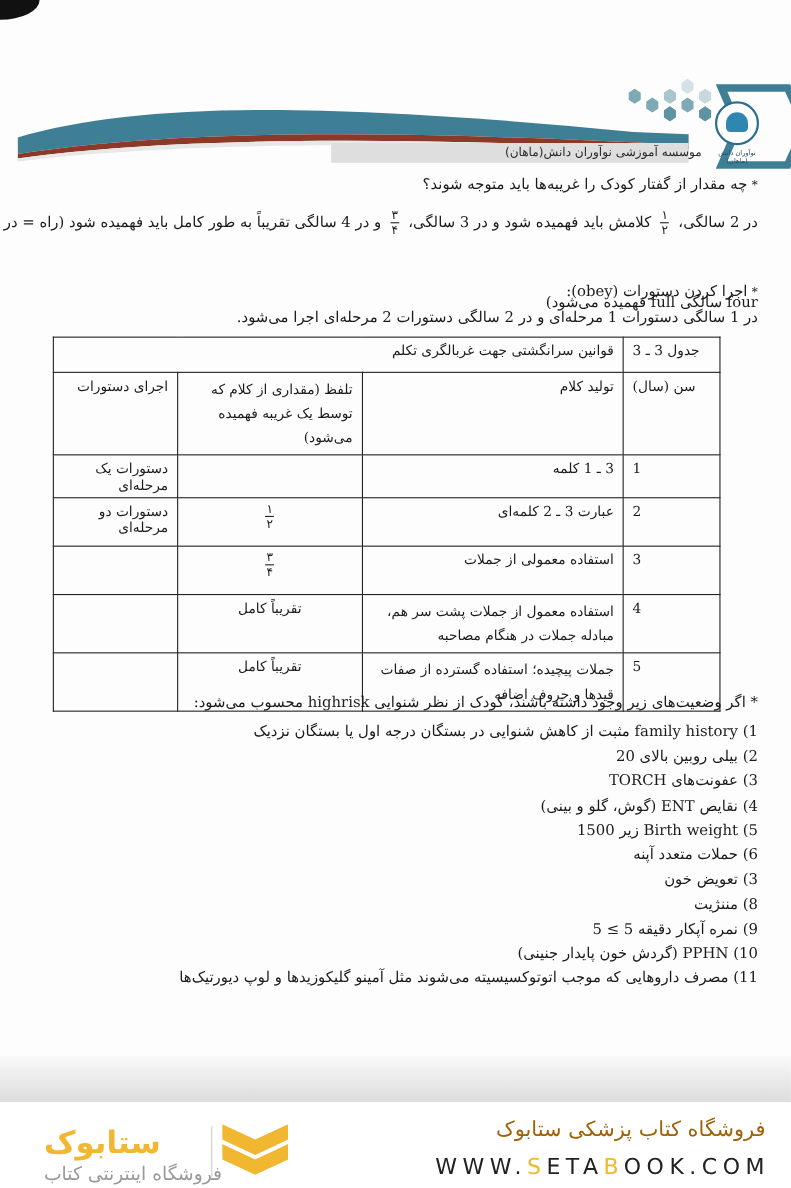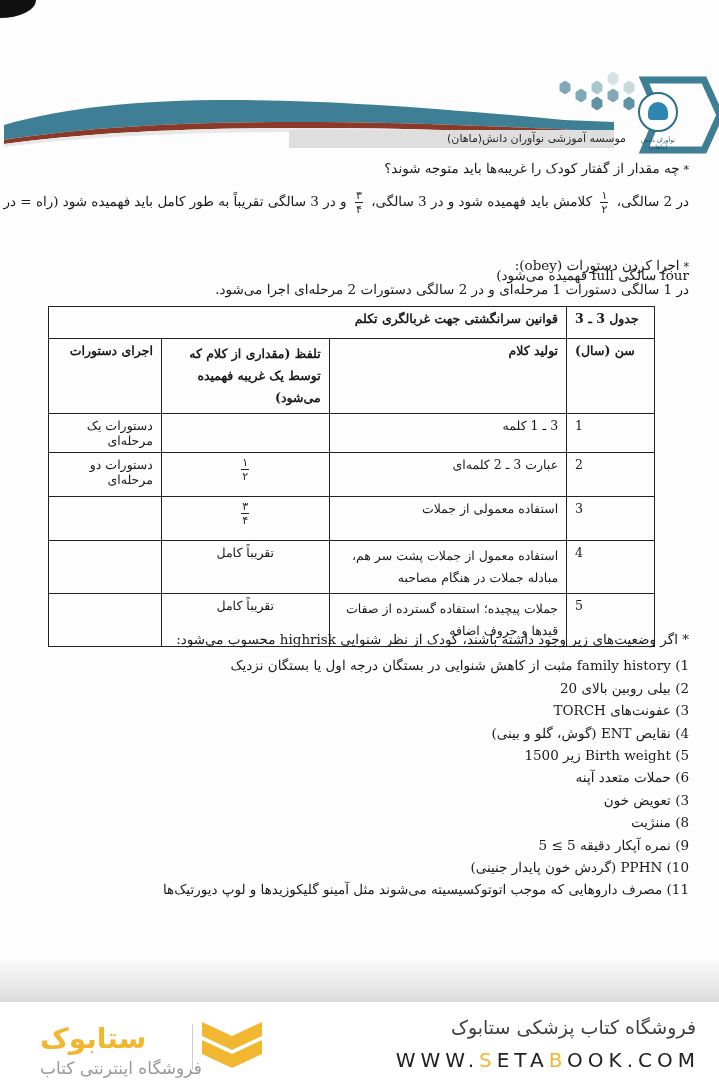--- a/index.html
+++ b/index.html
@@ -4,21 +4,21 @@
 <style>
   * { box-sizing: border-box; margin: 0; padding: 0; }
   html, body { width: 719px; height: 1080px; background: #ffffff; overflow: hidden; }
   body { position: relative; font-family: "DejaVu Serif", serif; color: #1a1a1a; }
 
   .page { position: absolute; left: 0; top: 0; width: 719px; height: 1000px; background: #fdfdfd; }
   .corner-curl { position: absolute; left: 0; top: 0; width: 36px; height: 18px;
     background: #111; border-bottom-right-radius: 36px 18px; }
 
   
-  .banner { position: absolute; left: 4px; top: 70px; width: 692px; height: 90px; }
+  .banner { position: absolute; left: 16px; top: 70px; width: 692px; height: 90px; }
   .banner svg { position: absolute; left: 0; top: 0; }
   .banner-caption { position: absolute; right: 70px; top: 62px; font-family: "DejaVu Sans", sans-serif;
     font-size: 11px; color: #2a2a2a; direction: rtl; letter-spacing: 0.5px; }
   .logo-circle { position: absolute; right: 18px; top: 22px; width: 40px; height: 40px;
     border-radius: 50%; border: 2px solid #2a6d8c; background: #fff; }
   .logo-circle::after { content: ""; position: absolute; left: 8px; top: 8px; width: 20px; height: 18px;
     background: #2f86b0; border-radius: 10px 10px 4px 4px; }
   .logo-text { position: absolute; right: 18px; top: 66px; width: 40px; font-size: 6px;
     text-align: center; color: #1b4f6a; font-family: "DejaVu Sans", sans-serif; direction: rtl; }
 
@@ -27,37 +27,37 @@
   .bullet { display: inline-block; margin-left: 4px; font-size: 11px; }
 
   .frac { display: inline-flex; flex-direction: column; align-items: center; vertical-align: middle;
     font-size: 11px; line-height: 11px; margin: 0 4px; }
   .frac .bar { width: 8px; border-top: 1px solid #222; margin: 1px 0; }
 
   
   .table-wrap { position: absolute; left: 48px; top: 306px; width: 607px; }
   table { width: 100%; border-collapse: collapse; direction: rtl; font-size: 12.5px; }
   td, th { border: 1.3px solid #222; vertical-align: top; padding: 4px 8px; text-align: right; font-weight: normal; }
-  .bold { font-weight: bold; margin-left: 42px; }
+  .bold { font-weight: normal; margin-left: 42px; }
   .col-age { width: 88px; text-align: left; }
   .col-speech { width: 238px; }
   .col-intel { width: 168px; text-align: center; }
   .col-cmd { width: 113px; }
 
   
   .list { position: absolute; right: 30px; top: 628px; width: 660px; direction: rtl; }
   .list-item { font-size: 13.5px; line-height: 22.4px; white-space: nowrap; text-align: right; }
 
   .bottom-shadow { position: absolute; left: 0; top: 960px; width: 719px; height: 42px;
     background: linear-gradient(#fafafa, #dcdcdc); }
 
   
   .footer { position: absolute; left: 0; top: 1002px; width: 716px; height: 78px; background: #fff; }
   .footer-title { position: absolute; right: 20px; top: 14px; font-family: "DejaVu Sans", sans-serif;
-    font-size: 19px; direction: rtl; color: #404040; }
+    font-size: 19px; direction: rtl; color: #a16207; }
   .footer-url { position: absolute; right: 16px; top: 46px; font-family: "DejaVu Sans", sans-serif;
     font-size: 20px; letter-spacing: 5px; color: #222; text-align: center; }
   .footer-url .acc { color: #f2b731; }
   .footer-logo { position: absolute; left: 30px; top: 20px; width: 240px; height: 50px; }
   .footer-logo-word { position: absolute; left: 10px; top: 0px; font-family: "DejaVu Sans", sans-serif;
     font-size: 28px; font-weight: bold; color: #f2b731; direction: rtl; }
   .footer-logo-sub { position: absolute; left: 10px; top: 36px; font-family: "DejaVu Sans", sans-serif;
     font-size: 17px; color: #999; direction: rtl; }
   .footer-divider { position: absolute; left: 162px; top: 2px; width: 1px; height: 46px; background: #ccc; }
 </style>
@@ -100,21 +100,21 @@
         <span>۱</span>
         <span class="bar"></span>
         <span>۲</span>
       </span>
     <span>کلامش باید فهمیده شود و در 3 سالگی،</span>
     <span class="frac">
         <span>۳</span>
         <span class="bar"></span>
         <span>۴</span>
       </span>
-    <span>و در 3 سالگی تقریباً به طور کامل باید فهمیده شود (راه = در</span>
+    <span>و در 4 سالگی تقریباً به طور کامل باید فهمیده شود (راه = در</span>
   </div>
 
   <div class="line rtl" style="top:230px;margin-top:35px;">four سالگی full فهمیده می‌شود)</div>
 
   <div class="line rtl" style="top:255px;">
     <span class="bullet">*</span><span>اجرا کردن دستورات (obey):</span>
   </div>
 
   <div class="line rtl" style="top:279px;">در 1 سالگی دستورات 1 مرحله‌ای و در 2 سالگی دستورات 2 مرحله‌ای اجرا می‌شود.</div>
 

